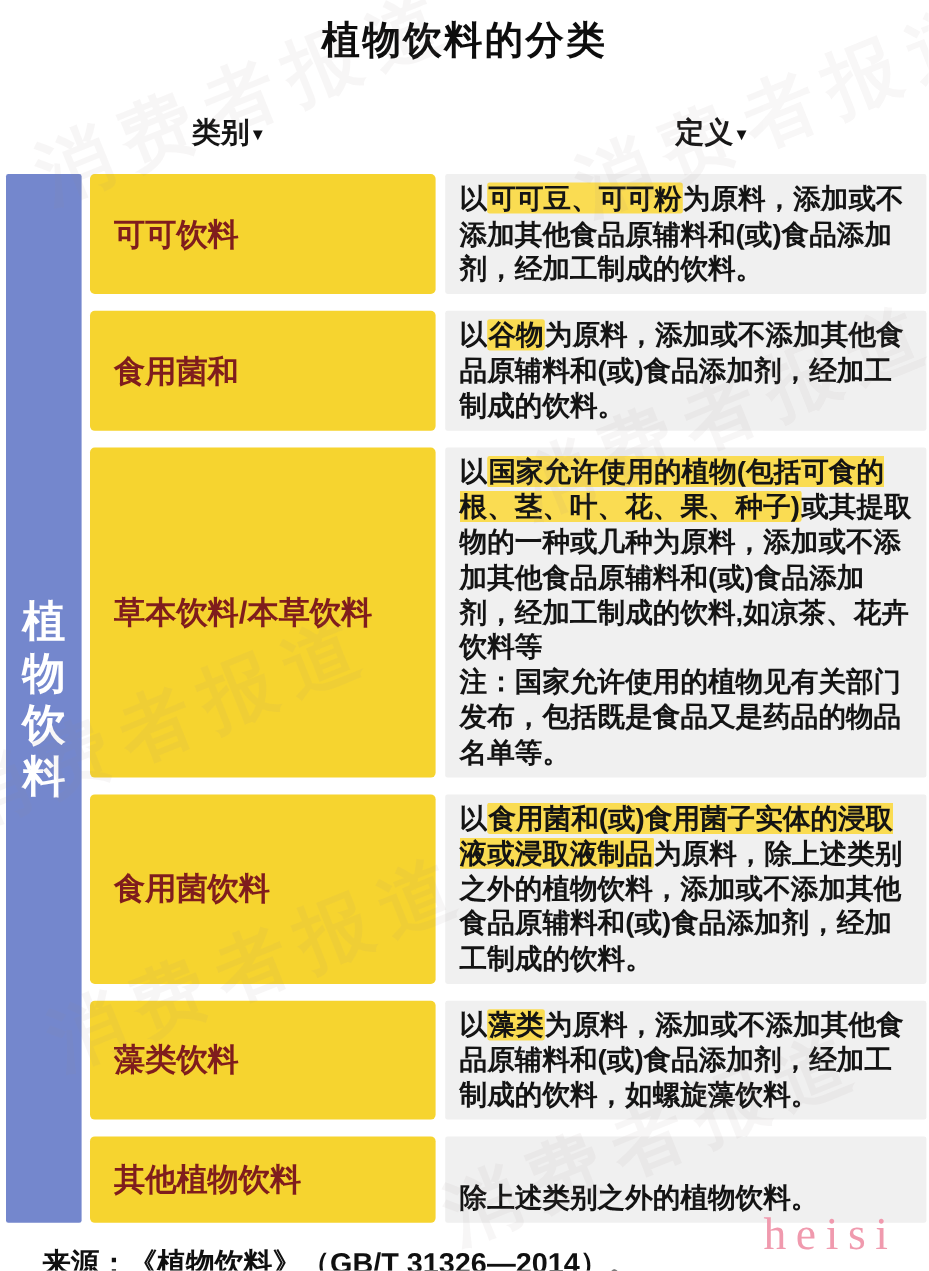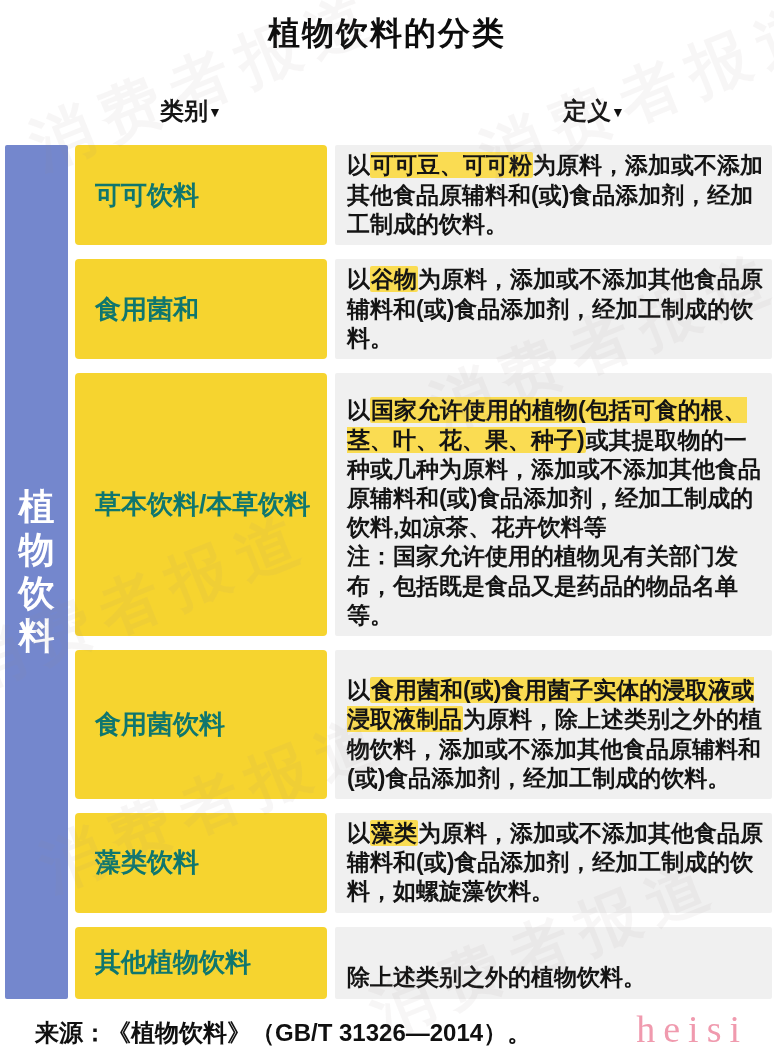--- a/index.html
+++ b/index.html
@@ -97,30 +97,30 @@
   }
   .row { display: flex; gap: 8px; }
   .rows .row:nth-child(1) { min-height: 100px; }
   .rows .row:nth-child(2) { min-height: 100px; }
   .rows .row:nth-child(3) { min-height: 263px; }
   .rows .row:nth-child(4) { min-height: 149px; }
   .rows .row:nth-child(5) { min-height: 95px;  }
   .rows .row:nth-child(6) { min-height: 72px; border-radius: 30px;  }
 
   .cat-box {
-    width: 252px;
+    width: 288px;
     background: var(--yellow, #F6D42F);
     border-radius: 4px;
     display: flex;
     align-items: center;
     padding-left: 20px;
     box-sizing: border-box;
     font-size: 26px;
     font-weight: 700;
-    color: #0f766e;
+    color: #7f1d1d;
   }
   .def-box {
     flex: 1;
     background: var(--def-bg, #F0F0F0);
     border-radius: 2px;
     display: flex;
     align-items: flex-end;
     padding: 6px 8px 6px 12px;
     box-sizing: border-box;
     margin-right: 2px;

